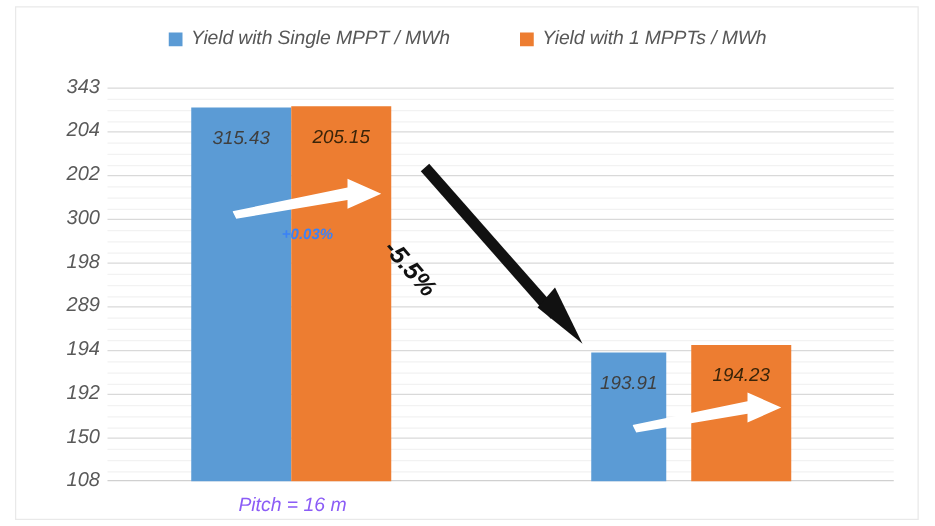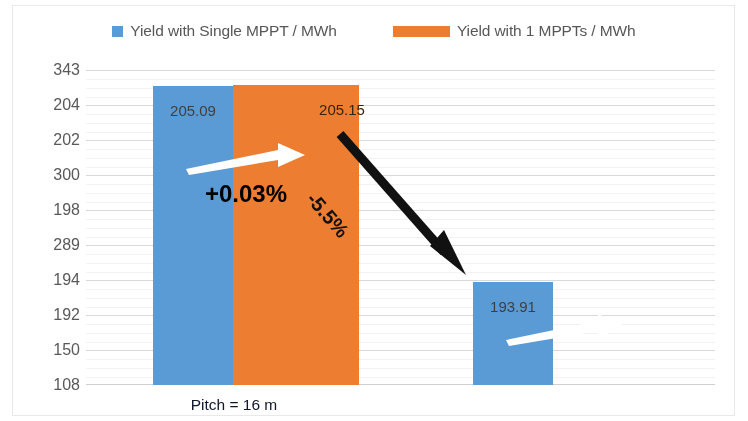--- a/index.html
+++ b/index.html
@@ -9,20 +9,21 @@
   }
   body {
     font-family: "Liberation Sans", sans-serif;
   }
   #chart-root {
     position: relative;
     width: 748px;
     height: 421px;
     background: #ffffff;
     overflow: hidden;
+    font-style: italic;
   }
   
   .chart-frame {
     position: absolute;
     left: 12px;
     top: 5px;
     width: 723px;
     height: 411px;
     border: 1px solid #e9e9e9;
     box-sizing: border-box;
@@ -102,48 +103,48 @@
     top: 70px;
     width: 58px;
     height: 315px;
   }
   
   .bar {
     position: absolute;
     bottom: 0;
   }
   .bar-blue { background: #5B9BD5; }
-  .bar-orange { background: #ED7D31; padding-left: 46px; }
+  .bar-orange { background: #ED7D31; }
   .bar-value {
     position: absolute;
     top: 16px;
     width: 100%;
     text-align: center;
     font-size: 15px;
     color: #3f3f3f;
     pointer-events: none;
   }
   .bar-value.on-orange { color: #3a2409; }
   
   .catlabel {
     position: absolute;
     top: 396px;
     font-size: 15.5px;
-    color: #0f172a;
+    color: #8b5cf6;
     text-align: center;
     transform: translateX(-50%);
     white-space: nowrap;
   }
   
   .white-arrow { position: absolute; }
   .pct-white {
     position: absolute;
-    font-size: 24px;
+    font-size: 12px;
     font-weight: bold;
-    color: #000000;
+    color: #3b82f6;
     white-space: nowrap;
     text-align: right;
     transform: translateX(-50%);
   }
   
   .drop-arrow { position: absolute; left: 0; top: 0; }
   .pct-black {
     position: absolute;
     font-size: 20px;
     font-weight: bold;
@@ -217,28 +218,31 @@
     <div class="gridline" style="top:70px"></div>
     <div class="gridline" style="top:105px"></div>
     <div class="gridline" style="top:140px"></div>
     <div class="gridline" style="top:175px"></div>
     <div class="gridline" style="top:210px"></div>
     <div class="gridline" style="top:245px"></div>
     <div class="gridline" style="top:280px"></div>
     <div class="axis-base"></div>
 
     <div class="bar bar-blue" style="left:67px; width:80px; height:299px;">
-      <div class="bar-value">205.09</div>
+      <div class="bar-value">315.43</div>
     </div>
     <div class="bar bar-orange" style="left:147px; width:80px; height:300px;">
       <div class="bar-value on-orange">205.15</div>
     </div>
 
-    <div class="bar bar-blue" style="left:387px; width:80px; height:103px;">
+    <div class="bar bar-blue" style="left:387px; width:60px; height:103px;">
       <div class="bar-value">193.91</div>
+    </div>
+    <div class="bar bar-orange" style="left:467px; width:80px; height:109px;">
+      <div class="bar-value on-orange">194.23</div>
     </div>
 
     <svg class="white-arrow" style="left:100px; top:72px; width:120px; height:34px;" viewBox="0 0 120 34">
       <polygon points="0,27 92,8 92,1 119,13 92,25 92,18 3,33" fill="#ffffff"></polygon>
     </svg>
     <div class="pct-white" style="left:160px; top:110px;">+0.03%</div>
 
     <svg class="white-arrow" style="left:420px; top:243px; width:120px; height:34px;" viewBox="0 0 120 34">
       <polygon points="0,27 92,8 92,1 119,13 92,25 92,18 3,33" fill="#ffffff"></polygon>
     </svg>

